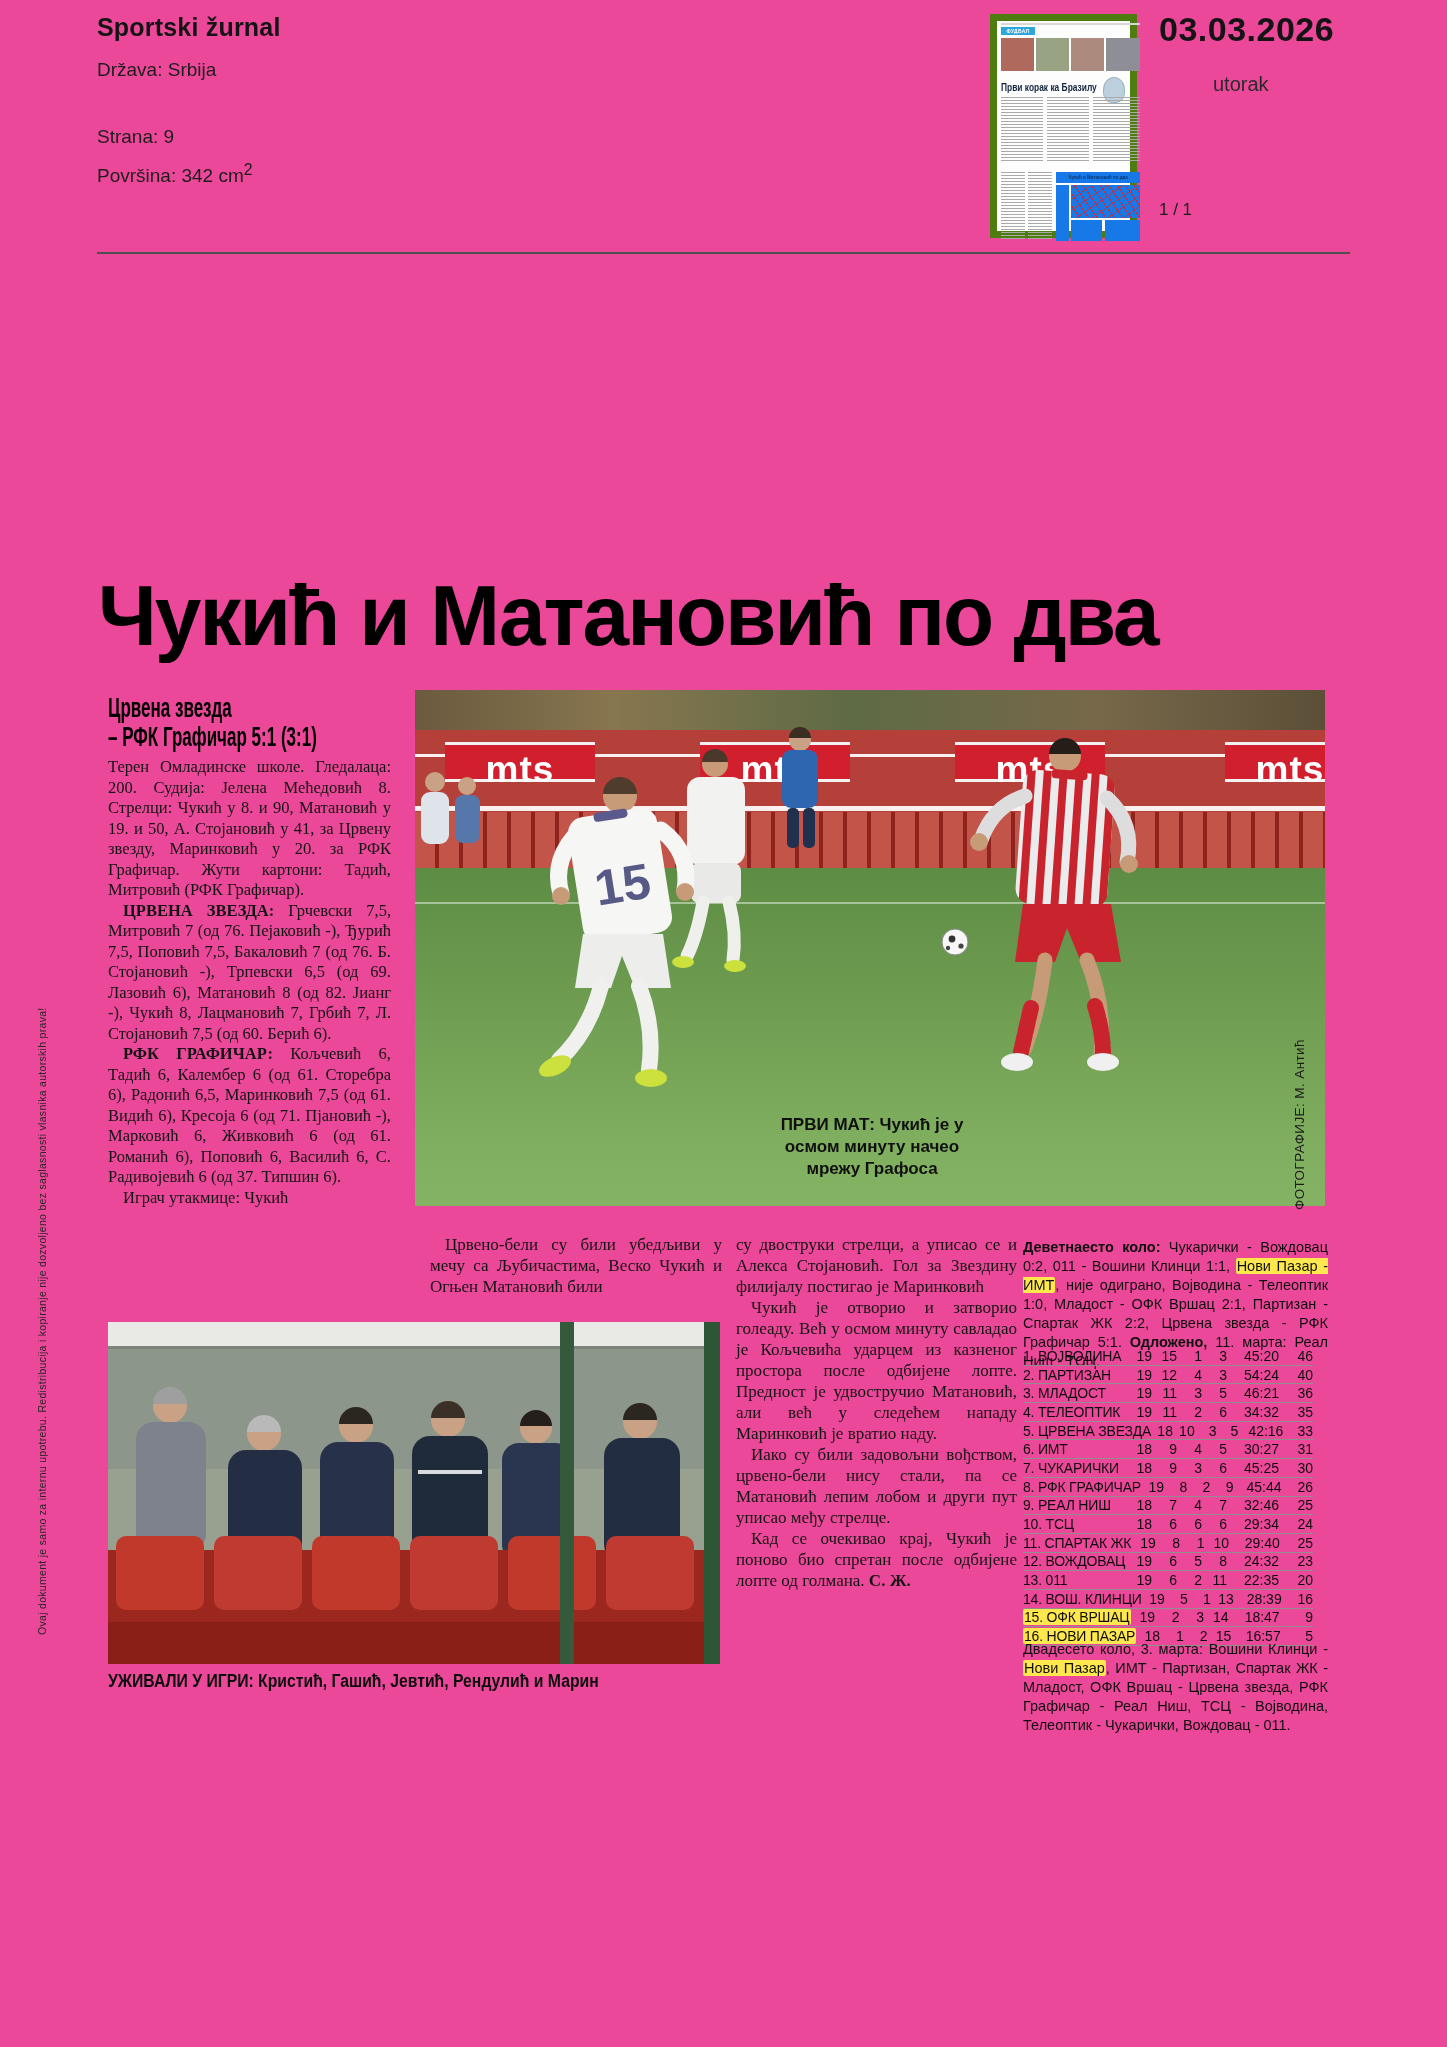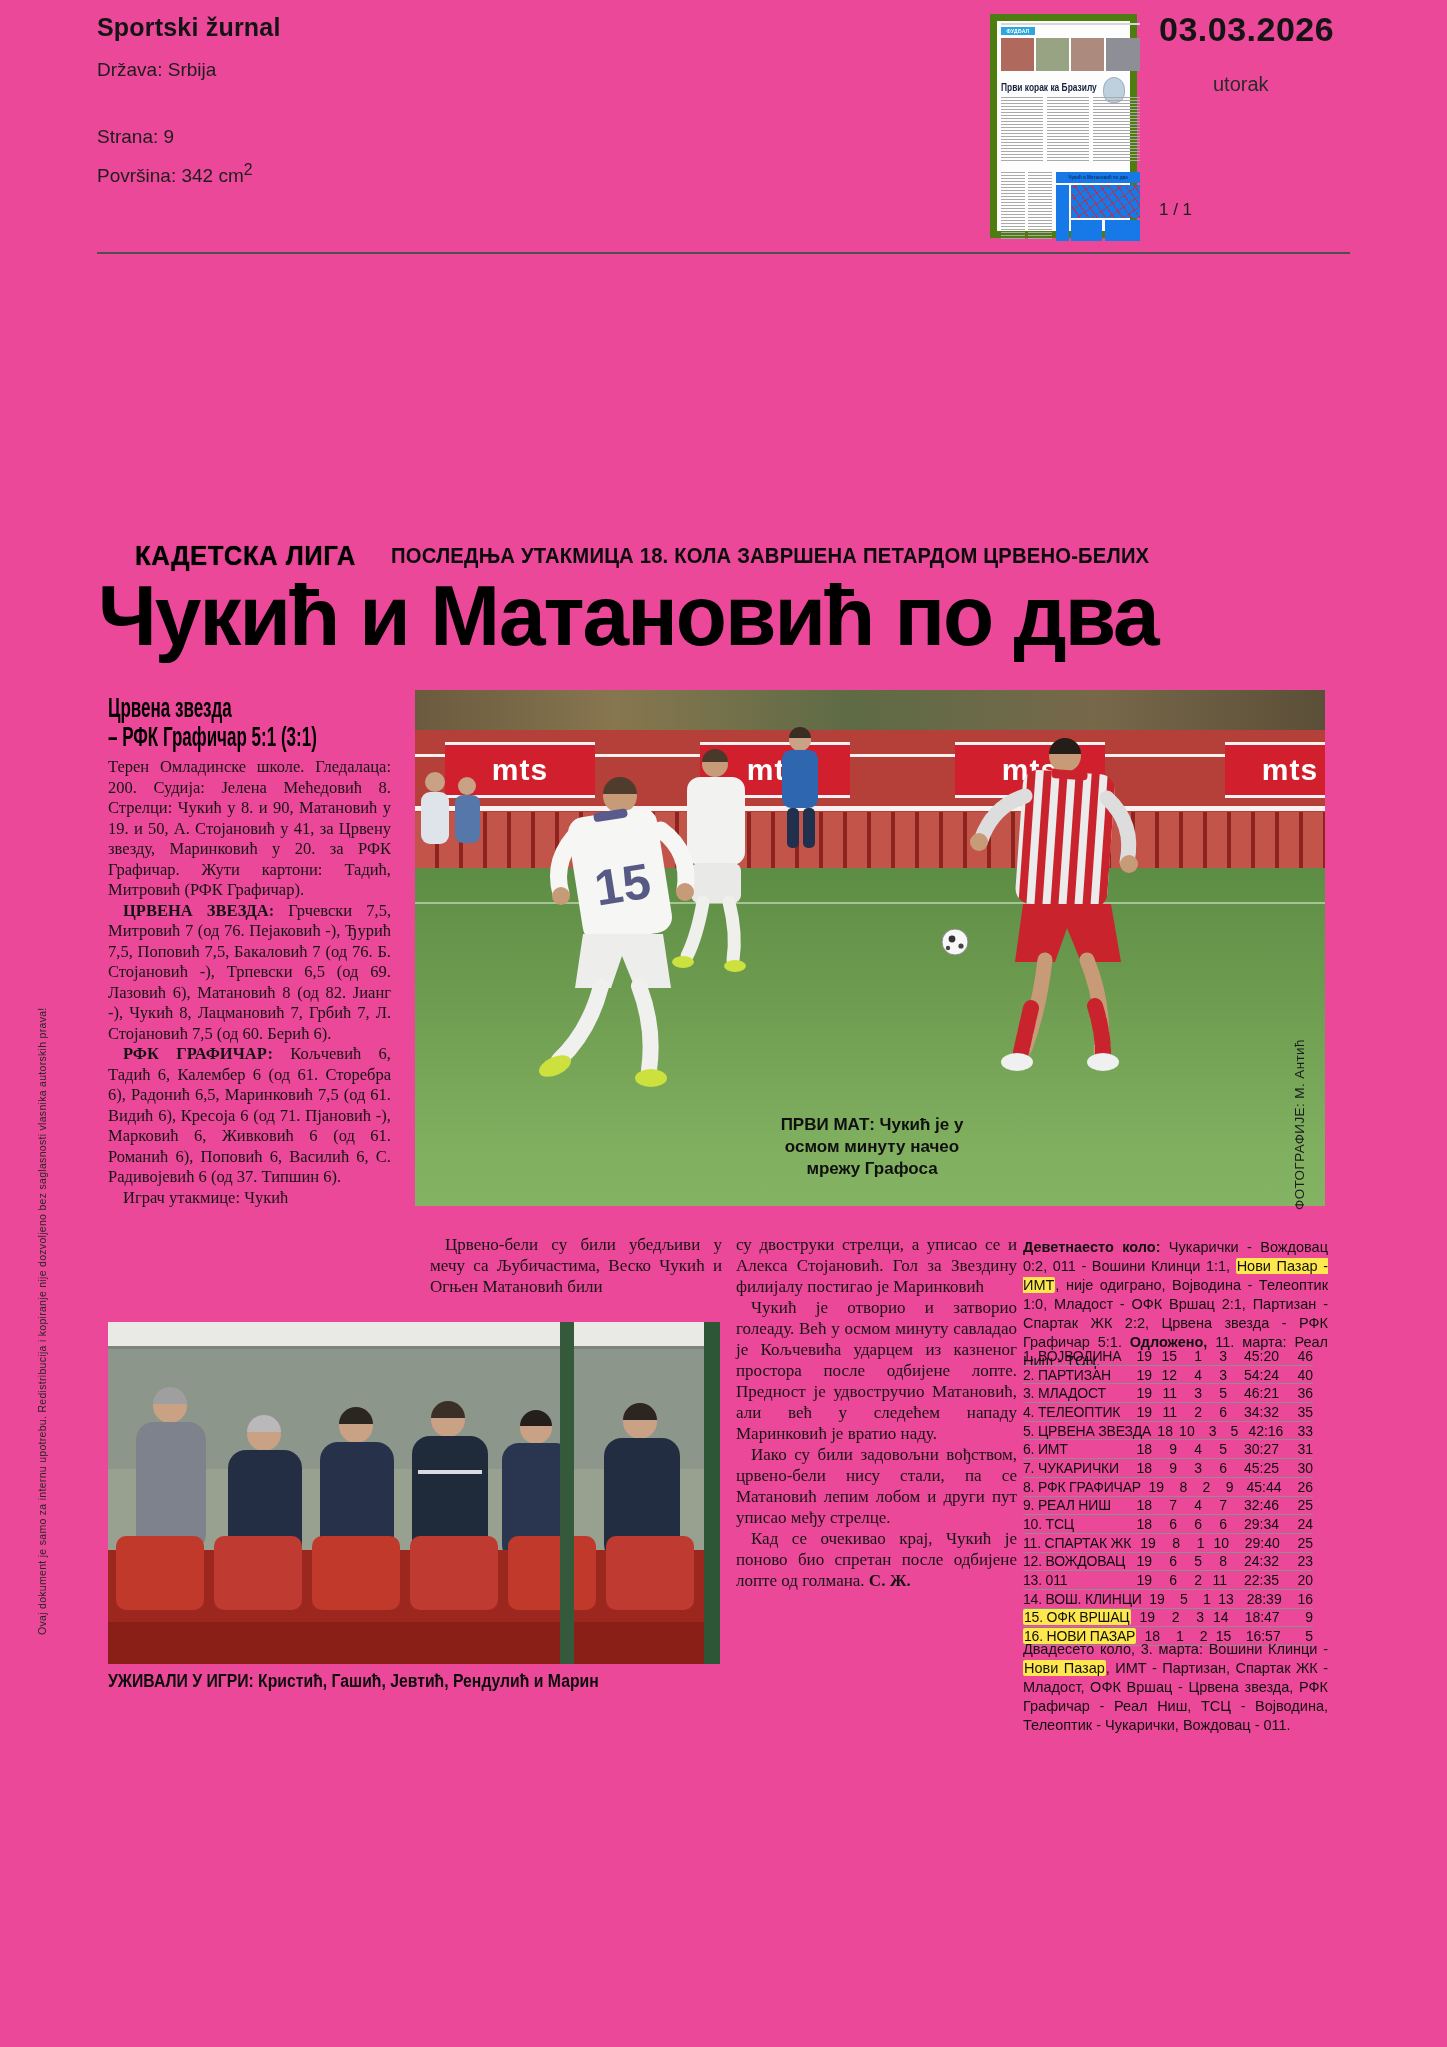--- a/index.html
+++ b/index.html
@@ -55,22 +55,22 @@
   .col2{left:736px;top:1234px;width:281px;font-size:17px;line-height:21px;}
   .b{font-weight:700;}
   .hl{background:#ffe84d;border-radius:2px;padding:0 1px;}
 
   
   .photo-main{left:415px;top:690px;width:910px;height:516px;overflow:hidden;background:#6f9e52;}
   .ph-trees{position:absolute;left:0;top:0;width:100%;height:46px;
        background:linear-gradient(90deg,#6b5a3e,#87764f 22%,#5e6b45 48%,#77684a 75%,#5c4f38);}
   .ph-wall{position:absolute;left:0;top:40px;width:100%;height:84px;background:#b5403a;}
   .ph-rail{position:absolute;left:0;width:100%;background:rgba(255,255,255,.92);}
-  .mts-board{position:absolute;top:52px;height:56px;background:#d21f2e;border-top:3px solid #f2f2f2;border-bottom:3px solid #f2f2f2;
-       color:#fff;font-weight:700;font-size:30px;text-align:center;line-height:50px;letter-spacing:1px;box-sizing:border-box;}
+  .mts-board{position:absolute;top:52px;height:40px;background:#d21f2e;border-top:3px solid #f2f2f2;border-bottom:3px solid #f2f2f2;
+       color:#fff;font-weight:700;font-size:37px;text-align:center;line-height:50px;letter-spacing:1px;box-sizing:border-box;}
   .ph-seats{position:absolute;left:0;top:122px;width:100%;height:58px;background:#9e2f28;
        background-image:repeating-linear-gradient(90deg,#c2544a 0 20px,#8f231d 20px 24px);}
   .ph-grass{position:absolute;left:0;top:178px;width:100%;height:338px;
        background:linear-gradient(180deg,#5d8c44,#6f9e52 42%,#7fae5f 80%,#85b364);}
   .ph-line{position:absolute;left:0;top:212px;width:100%;height:2px;background:rgba(255,255,255,.45);}
   .caption-main{left:760px;top:1114px;width:224px;text-align:center;font-weight:700;font-size:17px;line-height:22px;
        color:#101010;z-index:5;}
   .credit-vert{left:1292px;top:1024px;height:186px;writing-mode:vertical-rl;transform:rotate(180deg);
        font-size:13.5px;color:#1c1c1c;letter-spacing:.4px;z-index:5;}
   .photo-bench{left:108px;top:1322px;width:612px;height:342px;overflow:hidden;background:#98a090;}
@@ -121,24 +121,20 @@
     <div class="ttxt" style="left:31px;top:151px;width:24px;height:68px"></div>
     <div class="bluebar">Чукић и Матановић по два</div>
     <div class="blueblock" style="left:59px;top:164px;width:13px;height:56px"></div>
     <div class="blueblock scribble" style="left:74px;top:164px;width:69px;height:33px"></div>
     <div class="blueblock" style="left:74px;top:199px;width:31px;height:21px"></div>
     <div class="blueblock" style="left:108px;top:199px;width:35px;height:21px"></div>
   </div>
 
   <div class="abs hdr-rule"></div>
 
-  <div class="abs kicker-row">
-    <span class="kicker">КАДЕТСКА ЛИГА</span>
-    <span class="strapline">ПОСЛЕДЊА УТАКМИЦА 18. КОЛА ЗАВРШЕНА ПЕТАРДОМ ЦРВЕНО-БЕЛИХ</span>
-  </div>
   <div class="abs headline">Чукић и Матановић по два</div>
 
   <div class="abs score-head">
     <div>Црвена звезда</div>
     <div>– РФК Графичар 5:1 (3:1)</div>
   </div>
   <div class="abs bodycol leftcol">
     <p><span>Терен Омладинске школе. Гледалаца: 200. Судија: Јелена Мећедовић 8. Стрелци: Чукић у 8. и 90, Матановић у 19. и 50, А. Стојановић у 41, за Црвену звезду, Маринковић у 20. за РФК Графичар. Жути картони: Тадић, Митровић (РФК Графичар).</span></p>
     <p class="ind"><span class="b">ЦРВЕНА ЗВЕЗДА: </span><span>Грчевски 7,5, Митровић 7 (од 76. Пејаковић -), Ђурић 7,5, Поповић 7,5, Бакаловић 7 (од 76. Б. Стојановић -), Трпевски 6,5 (од 69. Лазовић 6), Матановић 8 (од 82. Јианг -), Чукић 8, Лацмановић 7, Грбић 7, Л. Стојановић 7,5 (од 60. Берић 6).</span></p>
     <p class="ind"><span class="b">РФК ГРАФИЧАР: </span><span>Кољчевић 6, Тадић 6, Калембер 6 (од 61. Сторебра 6), Радонић 6,5, Маринковић 7,5 (од 61. Видић 6), Кресоја 6 (од 71. Пјановић -), Марковић 6, Живковић 6 (од 61. Романић 6), Поповић 6, Василић 6, С. Радивојевић 6 (од 37. Типшин 6).</span></p>

